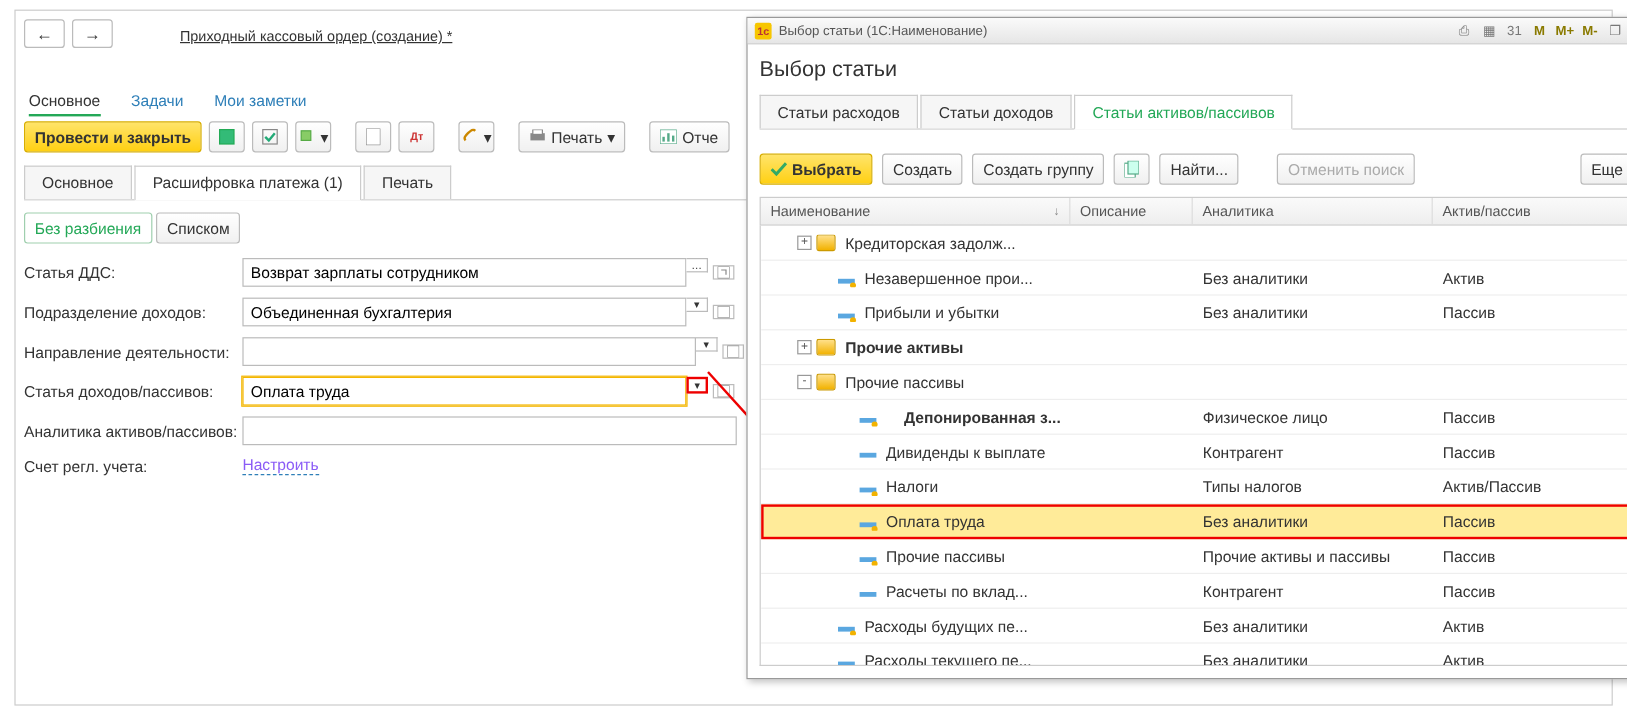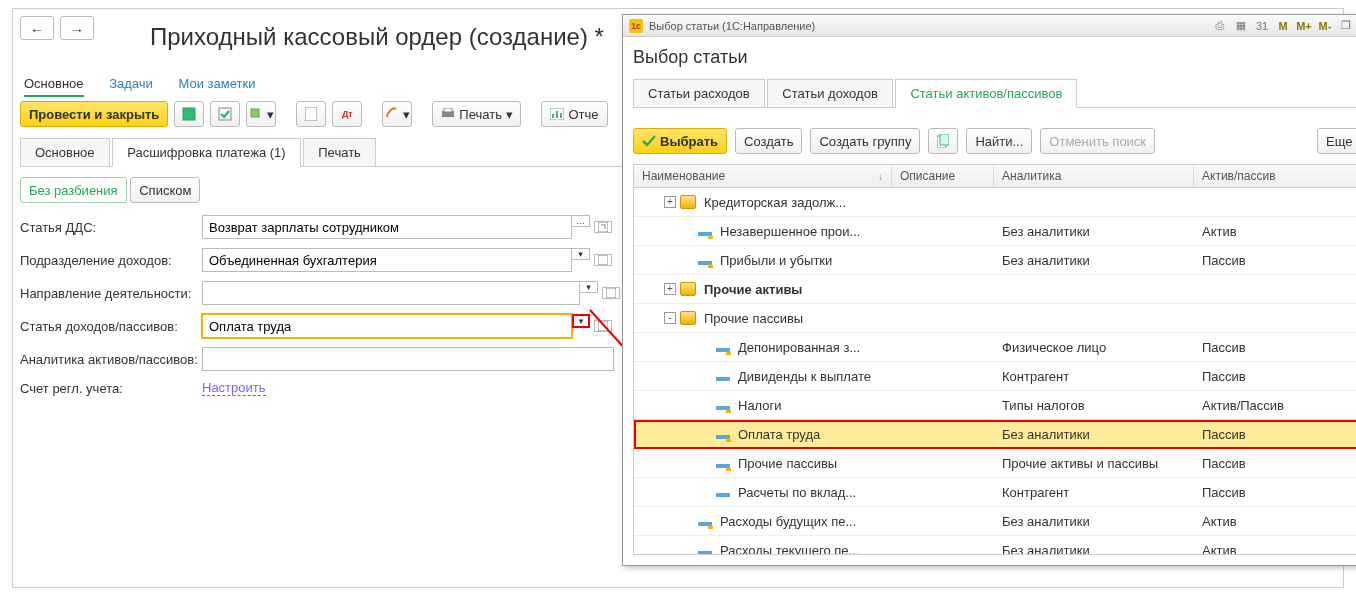--- a/index.html
+++ b/index.html
@@ -4,21 +4,21 @@
 <style>
   * { box-sizing: border-box; margin: 0; padding: 0; }
   body { font-family: Arial, sans-serif; font-size: 13px; color: #333; background: #fff; width: 1356px; height: 599px; position: relative; overflow: hidden; }
 
   
   .main-window { position: absolute; left: 12px; top: 8px; width: 1332px; height: 580px; border: 1px solid #ccc; background: #fff; padding: 7px; }
 
   .nav-arrows { display: flex; gap: 6px; margin-bottom: 6px; }
   .nav-btn { width: 34px; height: 24px; border: 1px solid #bbb; background: #fff; border-radius: 3px; display: flex; align-items: center; justify-content: center; font-size: 14px; cursor: pointer; }
 
-  .page-title { font-size: 24px; font-weight: normal; margin: 0 0 14px 130px; color:#333; position:absolute; top:14px; }
+  .page-title { font-size: 12px; font-weight: normal; margin: 0 0 14px 130px; color:#333; position:absolute; top:14px;text-decoration:underline; }
 
   .top-links { margin: 36px 0 10px 4px; }
   .top-links span { margin-right: 22px; cursor: pointer; }
   .top-links .active { color: #333; border-bottom: 2px solid #23a857; padding-bottom: 4px; }
   .top-links .link { color: #2e7fb8; }
 
   .toolbar { display: flex; align-items: center; gap: 6px; margin-bottom: 10px; flex-wrap: nowrap; }
   .btn { border: 1px solid #bbb; background: linear-gradient(#fff,#f0f0f0); border-radius: 3px; height: 26px; padding: 3px 8px; display: inline-flex; align-items: center; gap: 4px; font-size: 13px; cursor: pointer; white-space: nowrap; }
   .btn.primary { background: linear-gradient(#ffe46a,#ffd013); border-color: #d8ae00; font-weight: bold; color:#333; }
   .btn.icon { width: 30px; padding: 0; justify-content: center; }
@@ -80,21 +80,21 @@
   .exp { width:12px; height:12px; border:1px solid #999; display:inline-flex; align-items:center; justify-content:center; font-size:10px; line-height:1; color:#555; background:#fff; cursor:pointer; }
   .fold { width:16px; height:14px; background:linear-gradient(#ffe08a,#f2b200); border:1px solid #cc9a00; border-radius:2px; }
   .leaf { width:14px; height:4px; background:#5aa7e0; margin-top:5px; position:relative; }
   .leaf::after { content:''; position:absolute; right:-1px; bottom:-4px; width:5px; height:5px; background:#f2b200; border-radius:50%; }
   .leaf-blue { width:14px; height:4px; background:#5aa7e0; margin-top:5px; }
 
   .scrollbar-track { position:absolute; right:0; top:0; bottom:0; width:15px; background:#f0f0f0; border-left:1px solid #ddd; }
   .scrollbar-thumb { position:absolute; left:2px; right:2px; top:6px; height:200px; background:#c8c8c8; border-radius:3px; }
 
   .logo-1c { width:14px; height:14px; background:#f7c600; border-radius:2px; display:flex; align-items:center; justify-content:center; font-size:9px; font-weight:bold; color:#b33; }
-  .disabled { color:#aaa; }
+  .disabled { color:#aaa;margin-left:24px; }
   .sort-arrow { font-size:10px; color:#888; margin-left:auto; }
 </style>
 </head>
 <body>
 
 <div class="main-window">
   <div class="nav-arrows">
     <div class="nav-btn">←</div>
     <div class="nav-btn">→</div>
   </div>
@@ -234,21 +234,21 @@
       <marker id="ah" markerWidth="10" markerHeight="10" refX="8" refY="3" orient="auto">
         <path d="M0,0 L9,3 L0,6 Z" fill="#e00"></path>
       </marker>
     </defs>
   <line x1="10" y1="10" x2="105" y2="115" stroke="#e00" stroke-width="2" marker-end="url(#ah)"></line>
 </svg>
 
 <div class="dialog">
   <div class="dlg-titlebar">
     <div class="logo-1c">1c</div>
-    <span>Выбор статьи  (1С:Направление)</span>
+    <span>Выбор статьи  (1С:Наименование)</span>
     <div class="tb-icons">
       <div class="tb-ico">⎙</div>
       <div class="tb-ico">▦</div>
       <div class="tb-ico">31</div>
       <div class="tb-ico tb-m">M</div>
       <div class="tb-ico tb-m">M+</div>
       <div class="tb-ico tb-m">M-</div>
       <div class="tb-ico">❐</div>
       <div class="tb-ico">✕</div>
     </div>
@@ -346,21 +346,21 @@
           </div>
           <div class="cell c2"></div>
           <div class="cell c3"></div>
           <div class="cell c4"></div>
         </div>
         <div class="tree-row">
           <div class="cell c1">
             <span class="indent" style="width: 54px;"></span>
             <span style="width: 12px; display: inline-block;"></span>
             <span class="leaf"></span>
-            <span style="margin-left: 4px;">Депонированная з...</span>
+            <span style="margin-left: 19px; font-weight: bold;">Депонированная з...</span>
           </div>
           <div class="cell c2"></div>
           <div class="cell c3">Физическое лицо</div>
           <div class="cell c4">Пассив</div>
         </div>
         <div class="tree-row">
           <div class="cell c1">
             <span class="indent" style="width: 54px;"></span>
             <span style="width: 12px; display: inline-block;"></span>
             <span class="leaf-blue"></span>

